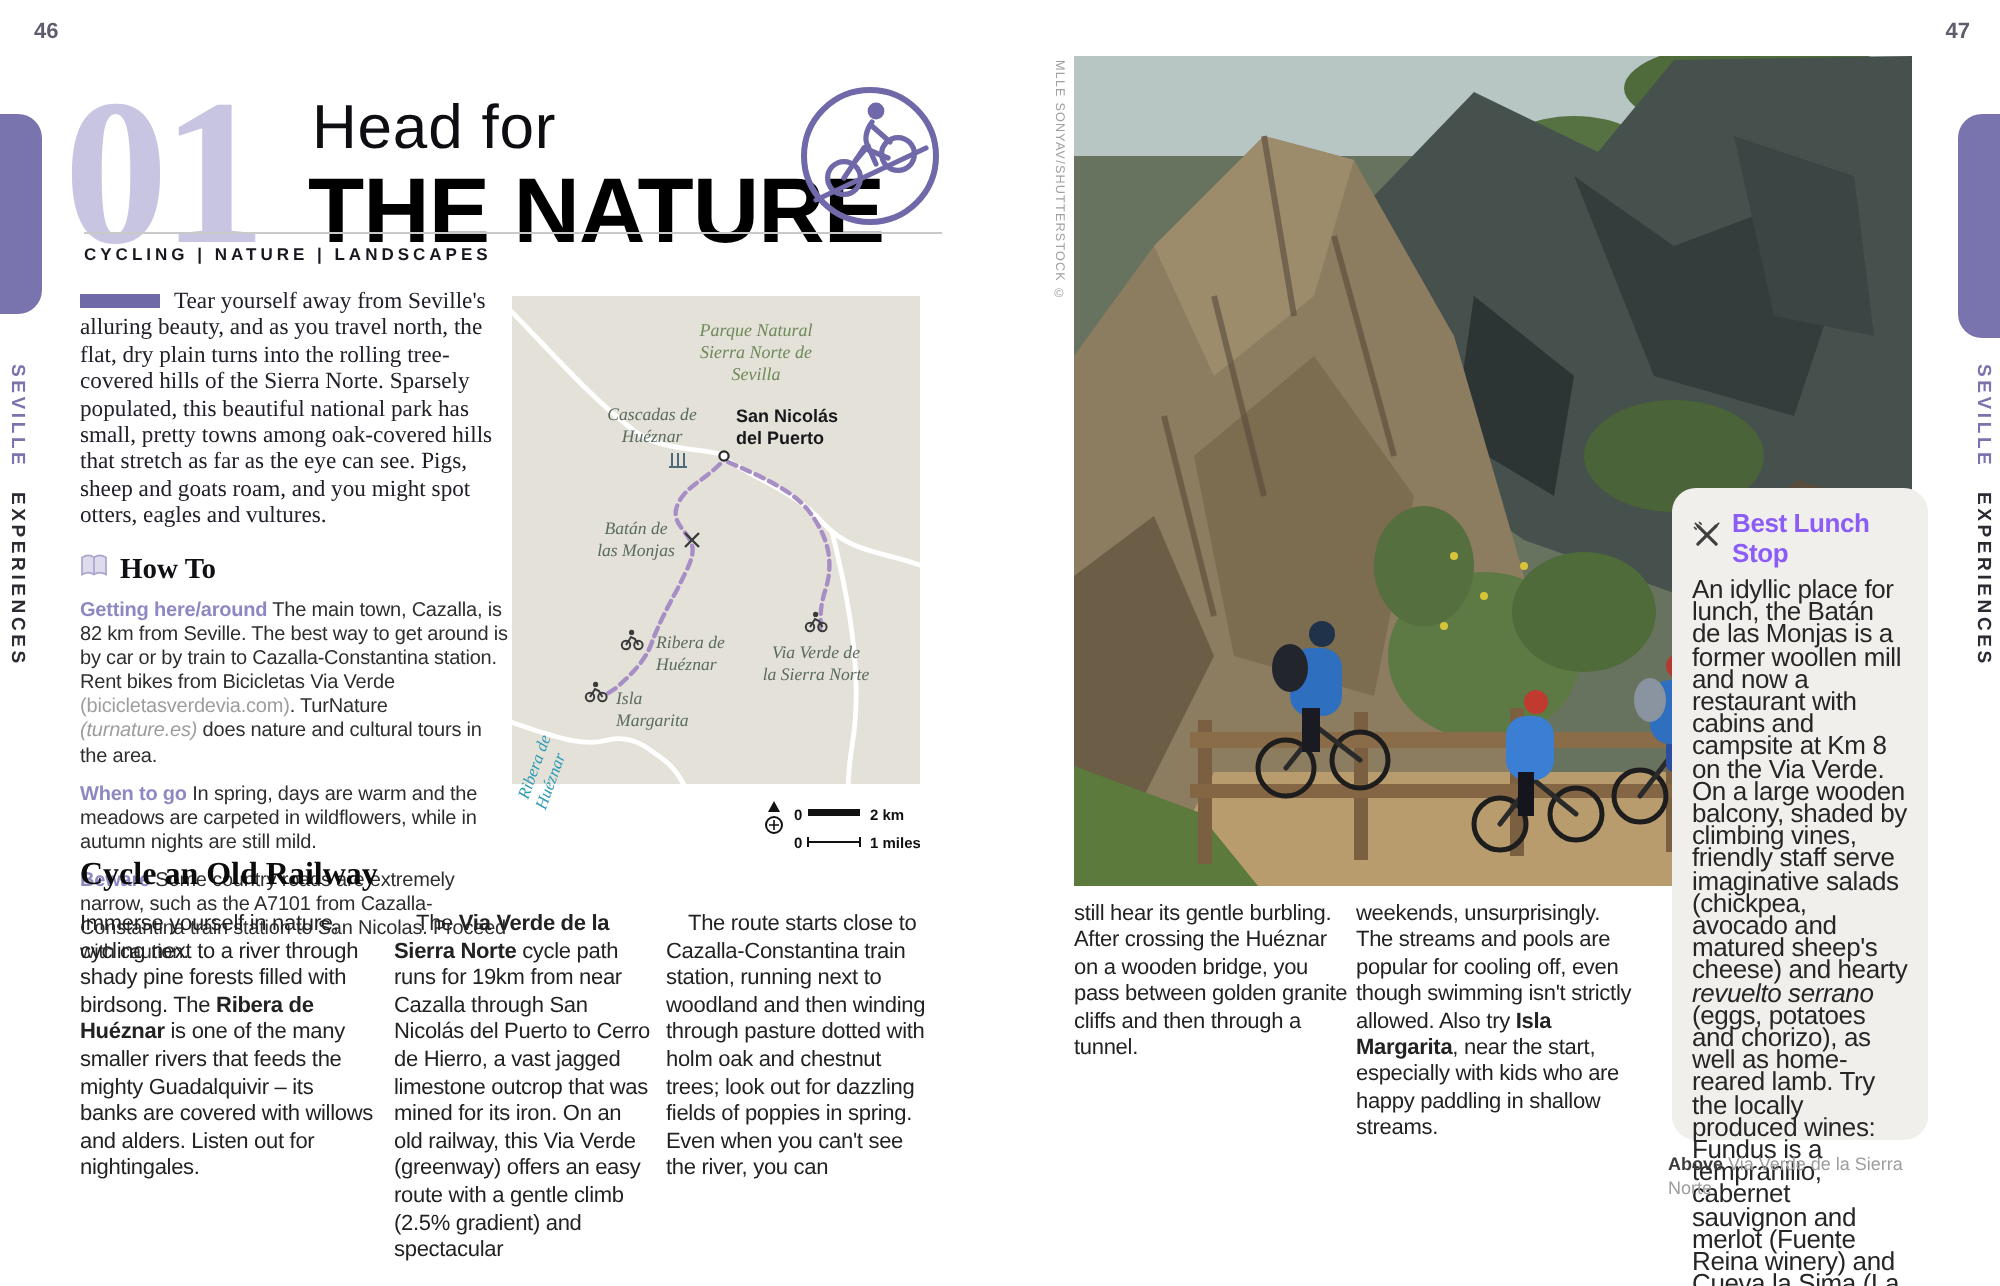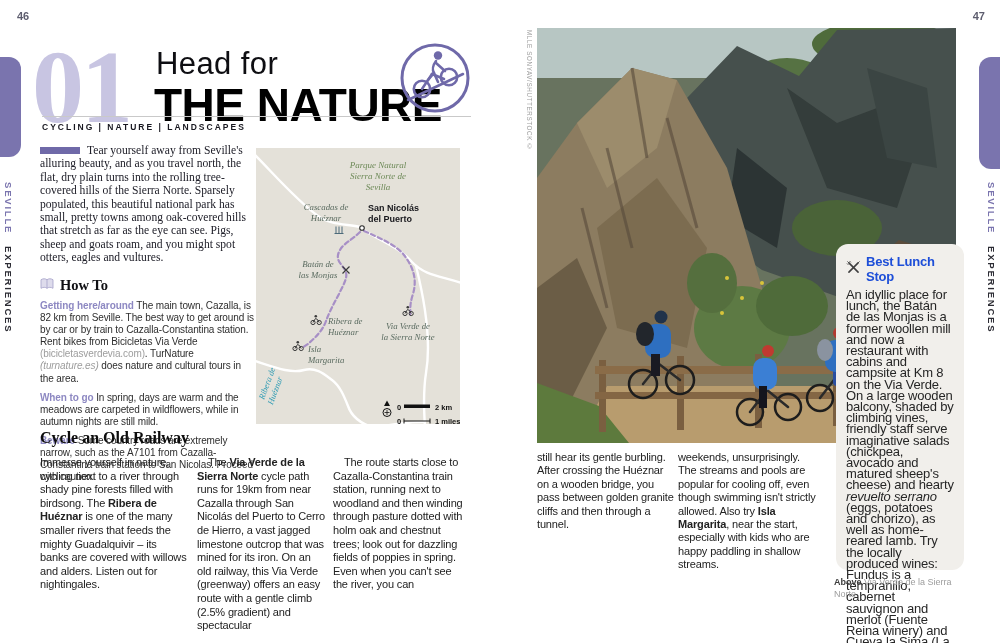--- a/index.html
+++ b/index.html
@@ -54,42 +54,42 @@
          letter-spacing:-0.15px; color:#222; }
   .col p { margin:0; }
   .col p.indent { text-indent:11px; }
   .col.c1 { left:40px;  width:148px; }
   .col.c2 { left:197px; width:130px; }
   .col.c3 { left:333px; width:130px; }
   .col.c4 { left:537px; top:451px; width:137px; line-height:13.4px; }
   .col.c5 { left:678px; top:451px; width:138px; line-height:13.4px; }
 
   
-  .map { position:absolute; left:256px; top:148px; width:204px; height:276px; background:#e4e1d9; }
+  .map { position:absolute; left:256px; top:148px; width:204px; height:244px; background:#e4e1d9; }
   .map svg { display:block; }
   .m-road { stroke:#ffffff; stroke-width:2.4; fill:none; stroke-linecap:round; }
   .m-route { stroke:#a78fc6; stroke-width:2.2; fill:none; stroke-dasharray:4.5 3; stroke-linecap:round; }
   .m-park { font-family:"Liberation Serif", serif; font-style:italic; font-size:9px;
             fill:#6e8a58; text-anchor:middle; }
   .m-poi  { font-family:"Liberation Serif", serif; font-style:italic; font-size:8.8px; fill:#5a6b60; }
   .m-poi.mid { text-anchor:middle; }
   .m-town { font-size:9px; font-weight:700; fill:#17171c; }
   .m-river{ font-family:"Liberation Serif", serif; font-style:italic; font-size:8.5px; fill:#2d9bb4; }
   .m-scale{ font-size:7.5px; font-weight:700; fill:#111; }
 
   
   .photo { position:absolute; left:537px; top:28px; width:419px; height:415px; overflow:hidden; background:#55604f; }
   .credit { position:absolute; left:526px; top:30px; writing-mode:vertical-rl; text-orientation:mixed;
             font-size:6.3px; letter-spacing:0.6px; color:#a0a0a0; }
 
   
   .lunch { position:absolute; left:836px; top:244px; width:128px; height:326px; box-sizing:border-box;
            background:#f1efeb; border-radius:12px; padding:10px 10px; }
   .lunch-head { display:flex; align-items:center; gap:5px; font-size:13px; font-weight:700;
-                color:#1d4ed8; letter-spacing:-0.2px; margin-bottom:5px; }
+                color:#8b5cf6; letter-spacing:-0.2px; margin-bottom:5px; }
   .lunch-body { font-size:13px; line-height:11.2px; letter-spacing:-0.2px; color:#262626; }
 
   .caption { position:absolute; left:834px; top:577px; width:134px; font-size:9px;
              line-height:11.5px; color:#8f8f8f; }
 </style>
 </head>
 <body>
 
 <div class="spread">
 

